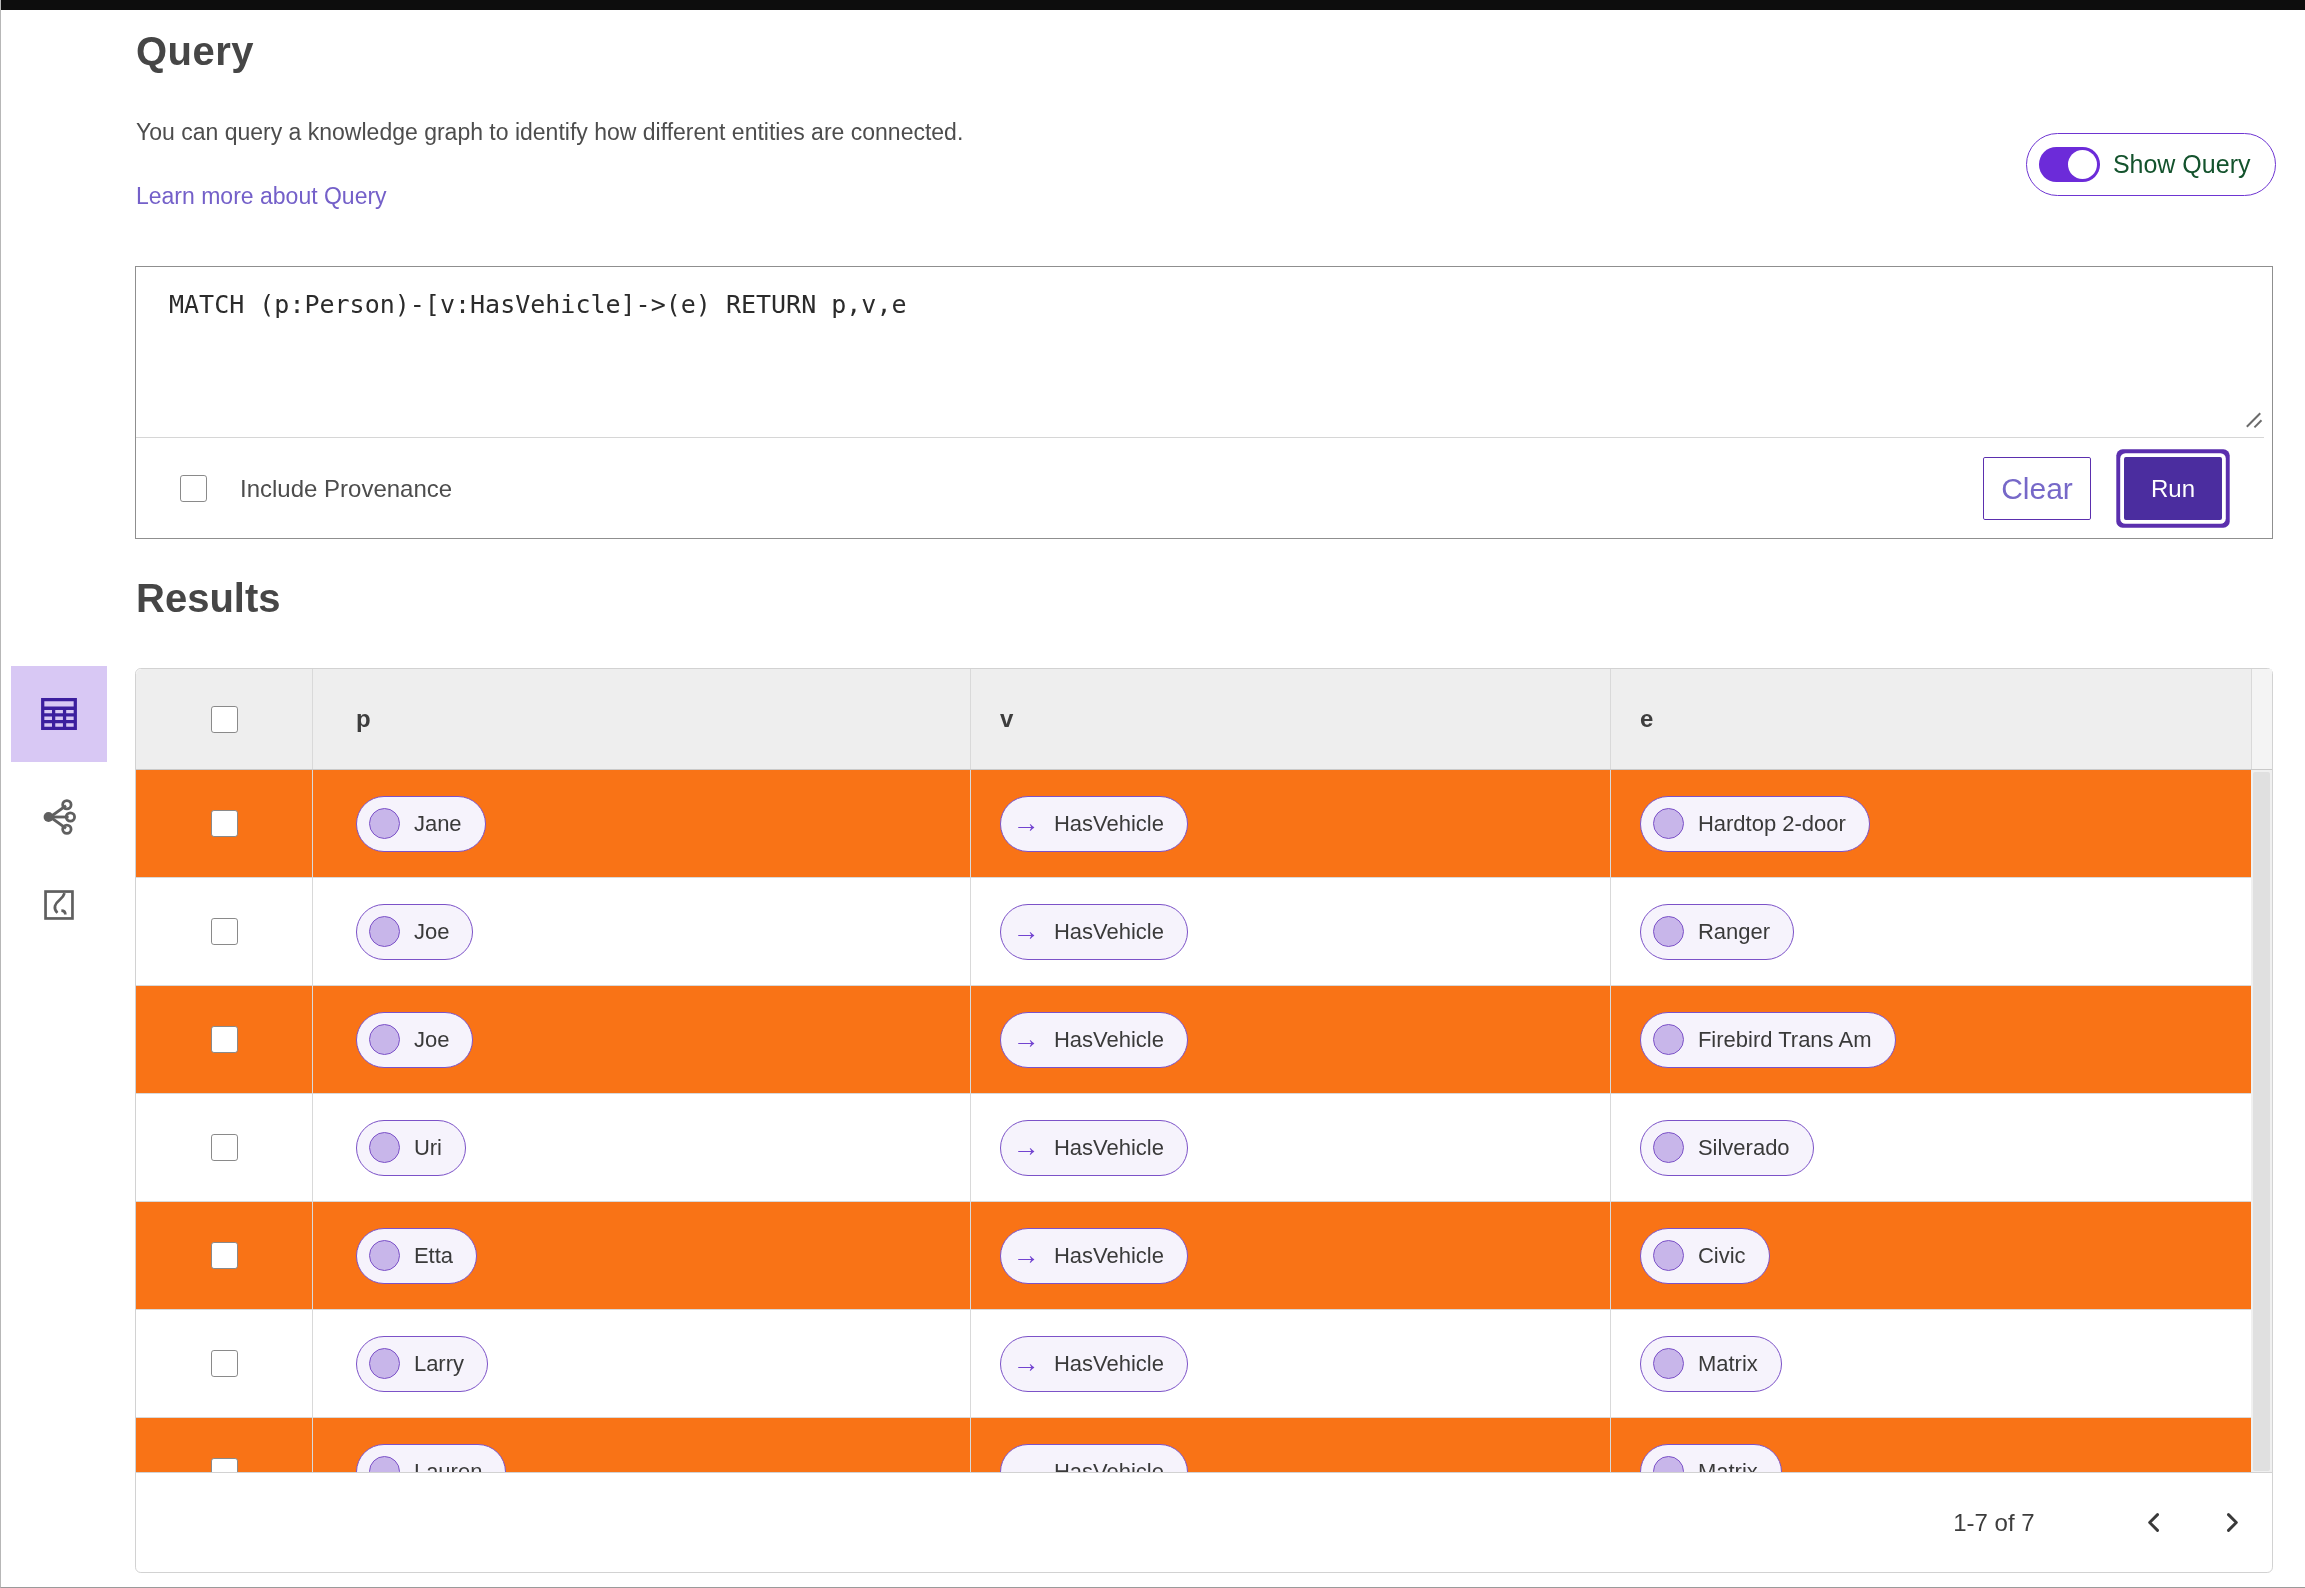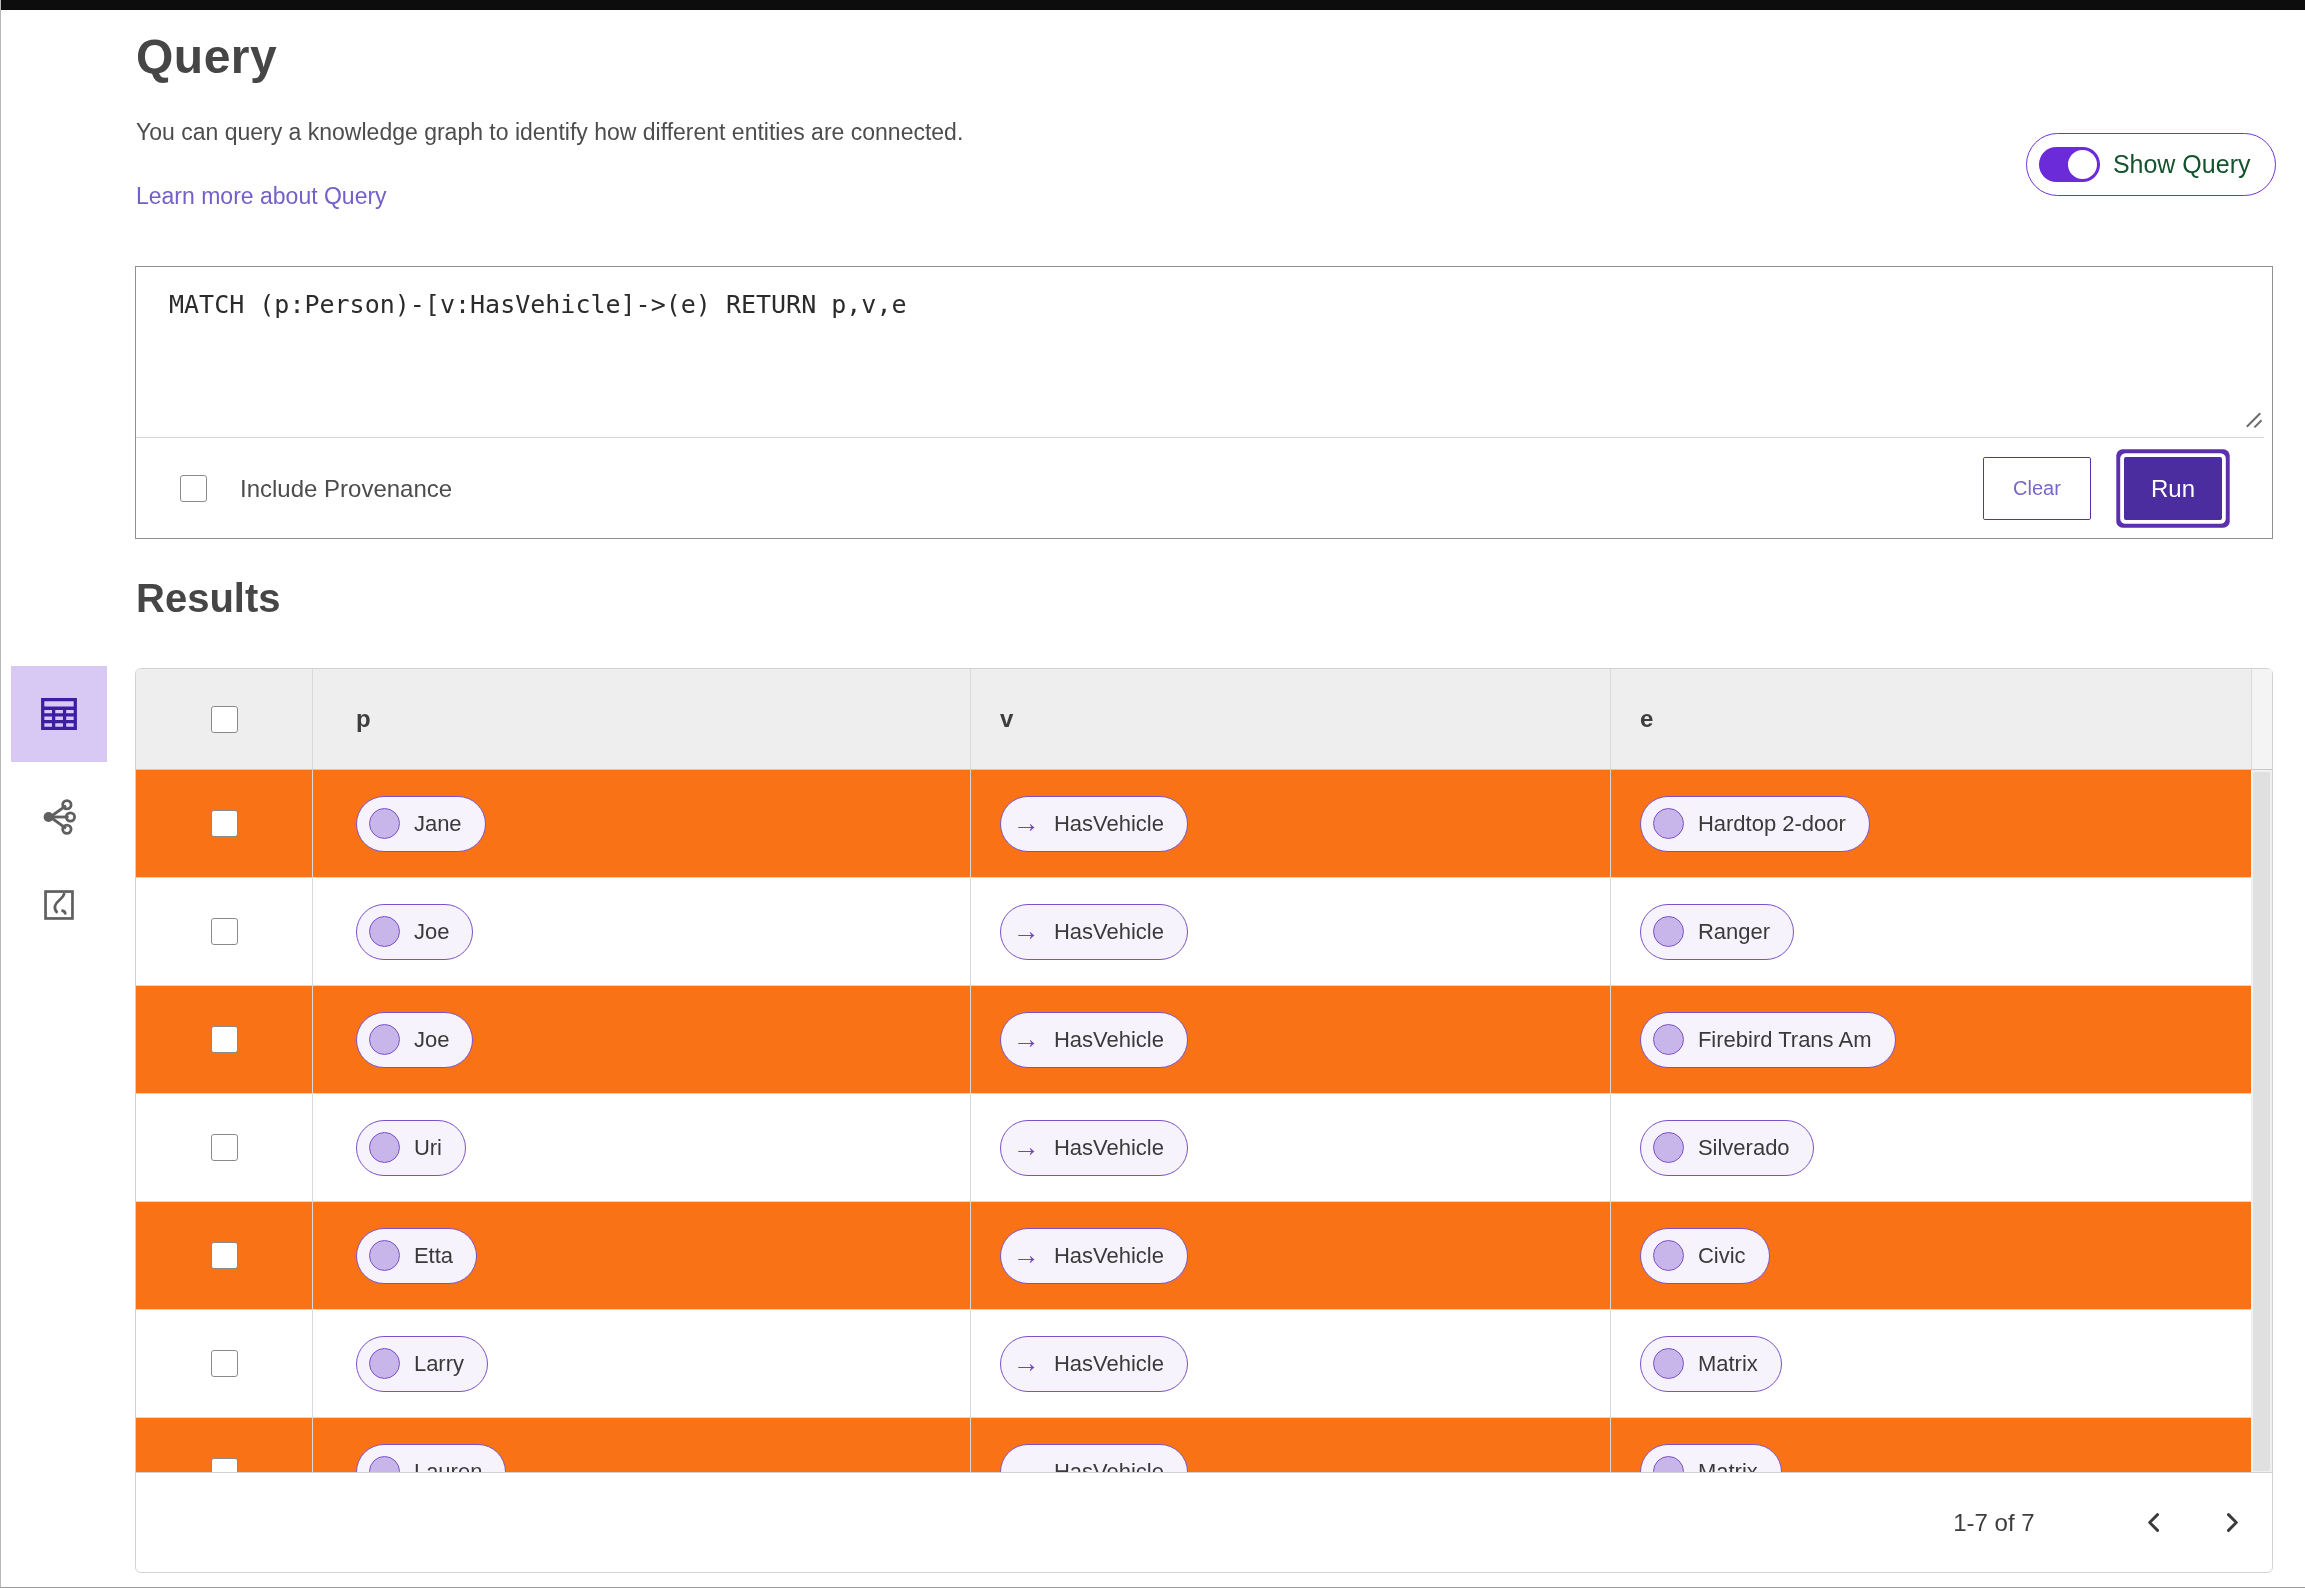--- a/index.html
+++ b/index.html
@@ -7,21 +7,21 @@
   body { font-family:"Liberation Sans", sans-serif; color:#4a4a4a; }
 
   .page {
     position:relative; width:2306px; height:1588px; background:#fff;
     border-left:1px solid #b7b7b7; border-right:1px solid #b7b7b7; border-bottom:1px solid #9a9a9a;
     overflow:hidden;
   }
   .topbar { position:absolute; left:0; top:0; width:100%; height:9.6px; background:#0d0d0d; }
 
   
-  .page-title { position:absolute; left:135px; top:29px; font-size:48px; font-weight:700; color:#464646; letter-spacing:0.5px; }
+  .page-title { position:absolute; left:135px; top:29px; font-size:40px; font-weight:700; color:#464646; letter-spacing:0.5px; }
   .page-desc  { position:absolute; left:135px; top:119px; font-size:23px; color:#4d4d4d; }
   .learn-link { position:absolute; left:135px; top:183px; font-size:23px; color:#7460c9; cursor:pointer; }
 
   .show-query-toggle {
     position:absolute; left:2025px; top:133px; height:63px; padding:0 25px 0 11.5px;
     border:1.9px solid #6e35d2; border-radius:32px; background:#fff;
     display:flex; align-items:center; gap:13.4px; cursor:pointer;
   }
   .toggle-track { width:61px; height:35px; border-radius:17.3px; background:#6c2bd9; position:relative; }
   .toggle-knob  { position:absolute; right:2.9px; top:2.9px; width:29px; height:29px; border-radius:50%; background:#fff; }
@@ -47,21 +47,21 @@
     position:absolute; left:0; top:172px; right:0; bottom:0;
     display:flex; align-items:center; padding:0 29px 0 44px;
   }
   .checkbox {
     width:27px; height:27px; border:1.9px solid #8a8a8a; border-radius:2.9px; background:#fff; cursor:pointer; flex:none;
   }
   .include-provenance-label { font-size:24px; color:#4d4d4d; margin-left:33px; }
   .spacer { flex:1; }
   .clear-button {
     width:108px; height:63px; background:#fff; border:1.9px solid #5b2fae; border-radius:1.9px;
-    font-size:20px; color:#7668c8; cursor:pointer; font-family:inherit;
+    font-size:30px; color:#7668c8; cursor:pointer; font-family:inherit;
   }
   .run-button {
     width:98px; height:63px; margin-left:33px; margin-right:21px;
     background:#4b2d9f; border:none; border-radius:1.9px;
     box-shadow:0 0 0 3.8px #ffffff, 0 0 0 7.7px #5b2fae;
     font-size:24px; color:#fff; cursor:pointer; font-family:inherit;
   }
 
   
   .results-title { position:absolute; left:135px; top:576px; font-size:40px; font-weight:700; color:#464646; }

